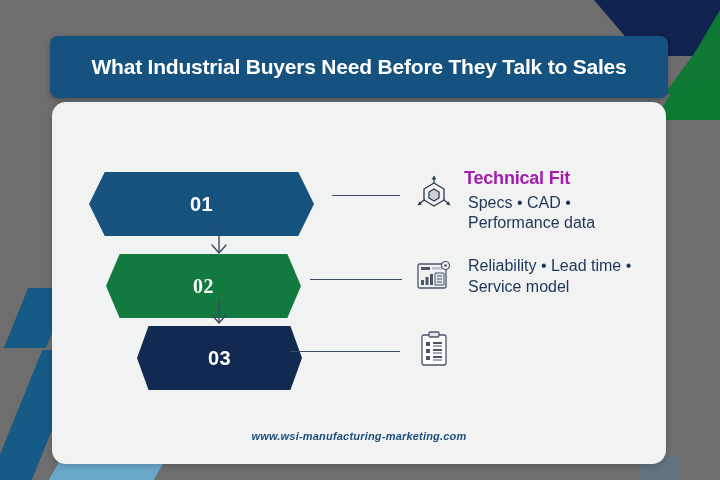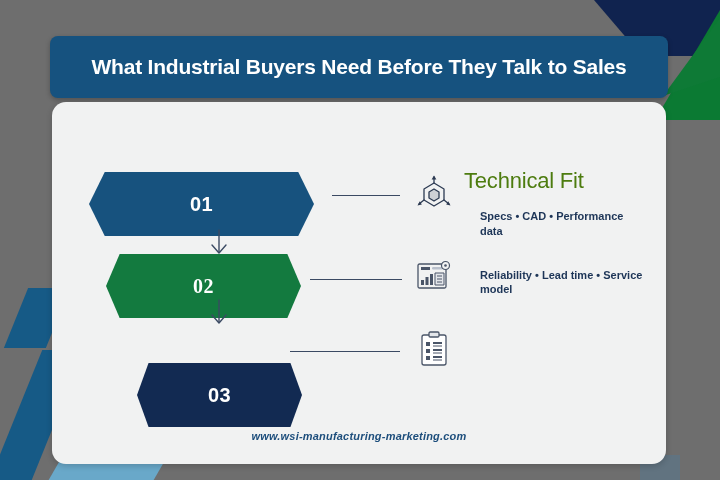--- a/index.html
+++ b/index.html
@@ -160,21 +160,20 @@
     top: 0px;
     width: 195px;
     background: #137a3f;
     font-family: Liberation Serif, serif;
   }
   .badge-3 {
     left: 85px;
     top: 0px;
     width: 165px;
     background: #122a52;
-    margin-top: 37px;
   }
 
   
   .connector {
     position: absolute;
     height: 1px;
     background: #3b4a63;
     top: 25px;
   }
   .conn-1 { left: 280px; width: 68px; }
@@ -207,33 +206,33 @@
   .row-3 .icon-box { top: 2px; }
 
   
   .text-block {
     position: absolute;
     left: 412px;
     top: -2px;
     width: 200px;
   }
   .item-title {
-    color: #4d7c0f;
-    font-size: 22px;
-    font-weight: normal;
+    color: #a21caf;
+    font-size: 18px;
+    font-weight: bold;
     line-height: 1.15;
     margin: 0 0 4px 0;
     letter-spacing: -0.2px;
   }
   .item-sub {
     color: #1d3557;
-    font-size: 11px;
-    font-weight: bold;
+    font-size: 16px;
+    font-weight: normal;
     line-height: 1.3;
-    margin: 16px;
+    margin: 4px;
   }
 
   
   .footer-url {
     position: absolute;
     left: 0;
     top: 328px;
     width: 100%;
     text-align: center;
     color: #1d4e7c;

